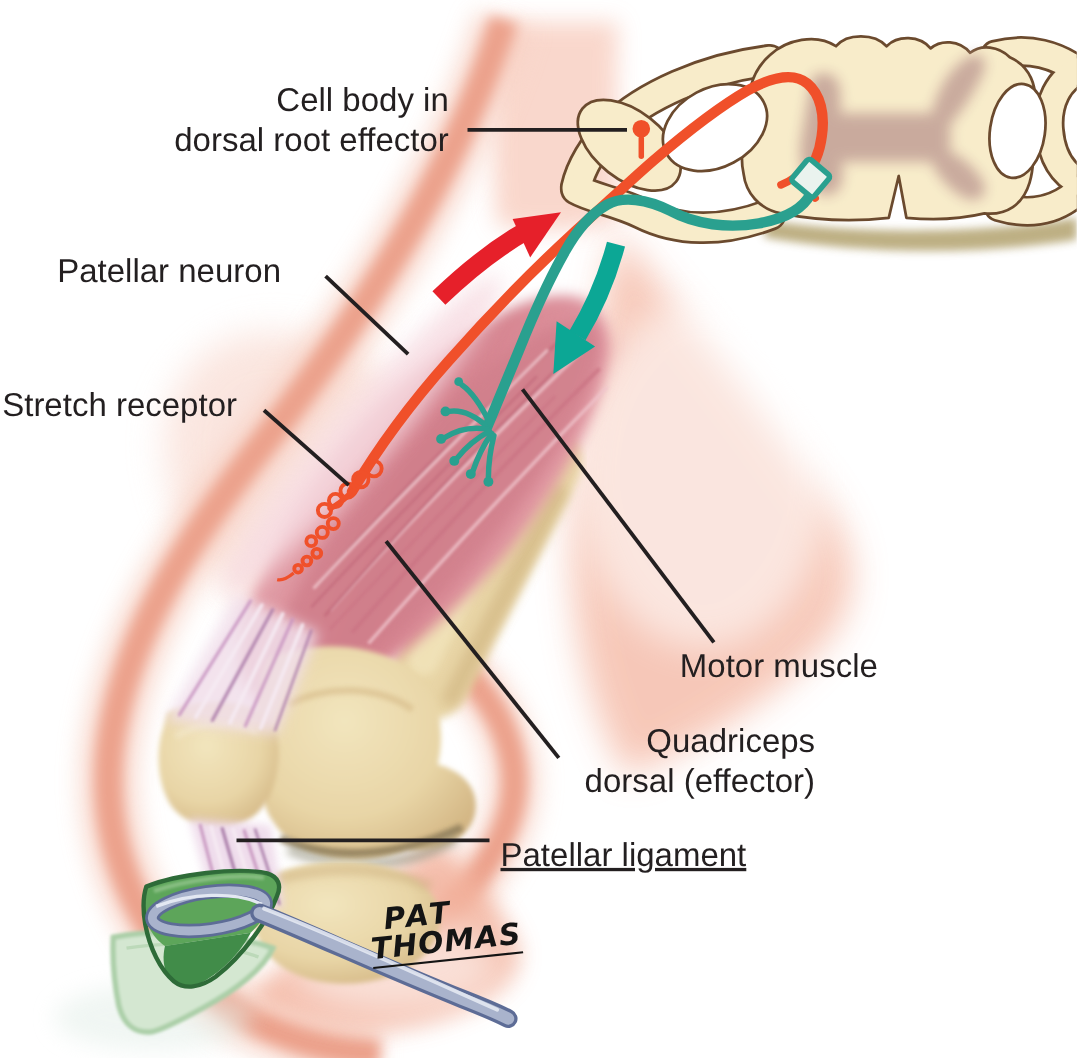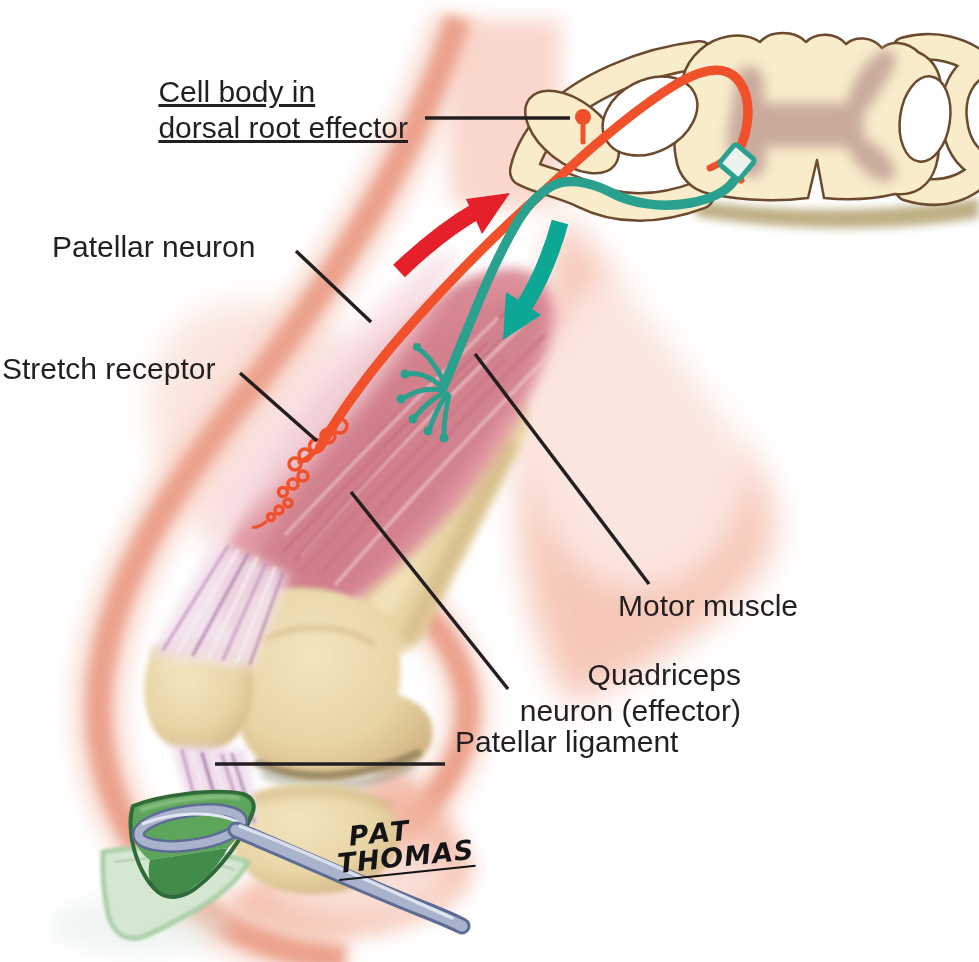--- a/index.html
+++ b/index.html
@@ -1,20 +1,20 @@
 <!DOCTYPE html>
 <html><head>
 <meta charset="utf-8">
 <style>
   html,body{margin:0;padding:0;background:#ffffff;}
   #stage{position:relative;width:979px;height:962px;overflow:hidden;background:#ffffff;
          font-family:"Liberation Sans",sans-serif;}
   #art{position:absolute;left:0;top:0;width:979px;height:962px;}
   .lbl{position:absolute;color:#231f20;font-size:30px;line-height:36px;white-space:nowrap;}
-  .lbl-right{text-decoration:underline;}
+  .lbl-right{text-align:right;}
   .lbl-center{text-align:right;white-space:normal;}
   .signature{position:absolute;left:336px;top:816px;transform:rotate(-6deg);
              font-family:"DejaVu Sans",sans-serif;font-style:italic;font-weight:bold;
              color:#141414;line-height:30px;}
   .sig1{font-size:27px;letter-spacing:3px;margin-left:14px;}
   .sig2{font-size:27px;letter-spacing:1px;margin-top:-4px;border-bottom:2px solid #141414;}
 </style>
 </head>
 <body>
 
@@ -265,23 +265,23 @@
   </div>
 
   <div class="lbl" style="left:52px; top:229px;">Patellar neuron</div>
 
   <div class="lbl" style="left:2px; top:351px;text-align:right;">Stretch receptor</div>
 
   <div class="lbl" style="left:618px; top:588px;">Motor muscle</div>
 
   <div class="lbl lbl-center" style="left:491px; top:657px; width:250px;">
     <div>Quadriceps</div>
-    <div>neuron (effector)</div>
+    <div>dorsal (effector)</div>
   </div>
 
-  <div class="lbl" style="left:455px; top:724px;">Patellar ligament</div>
+  <div class="lbl" style="left:455px; top:760px;text-decoration:underline;">Patellar ligament</div>
 
   <div class="signature">
     <div class="sig1">PAT</div>
     <div class="sig2">THOMAS</div>
   </div>
 
 </div>
 
 </body></html>

